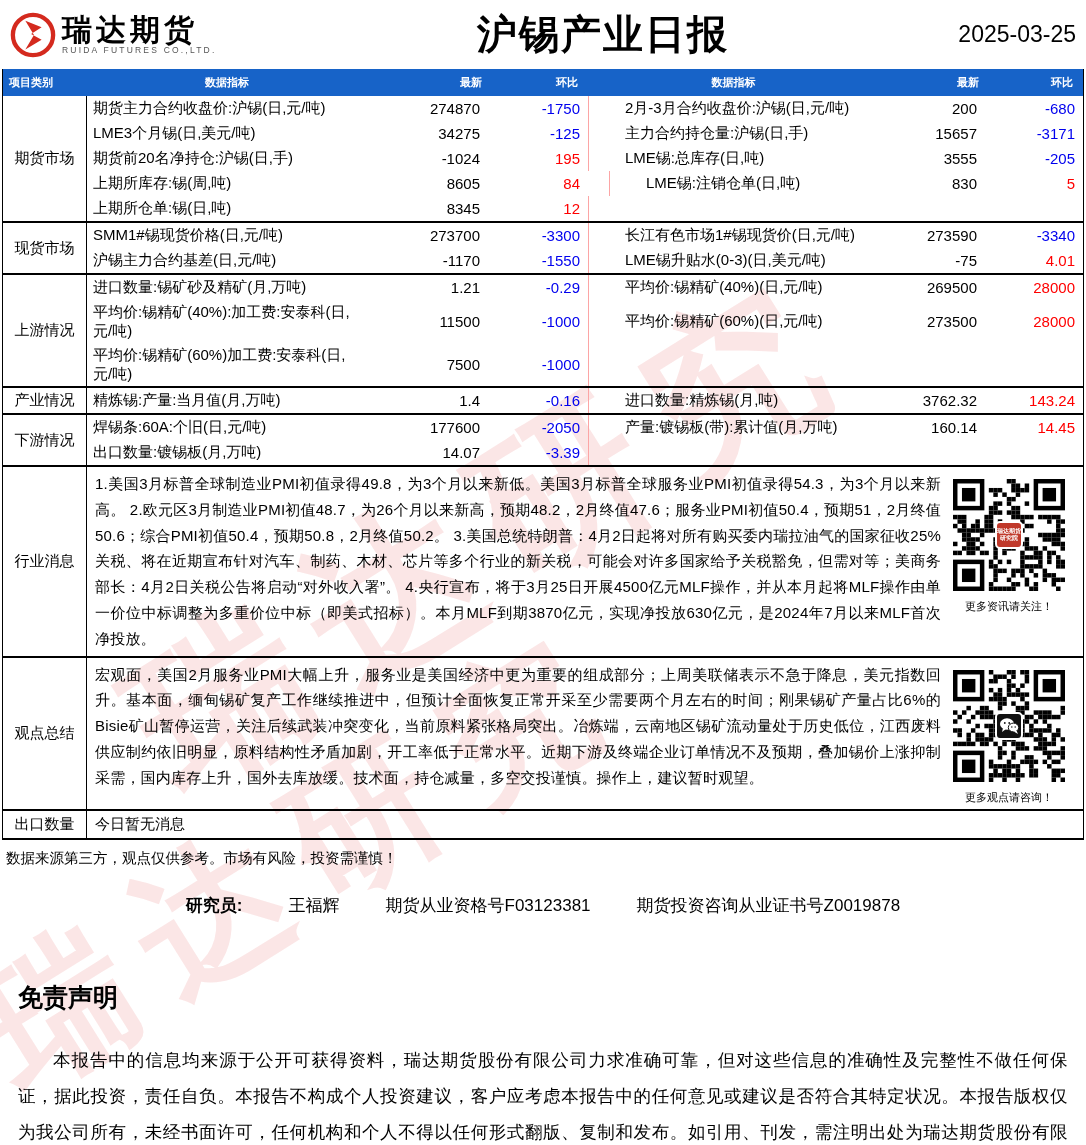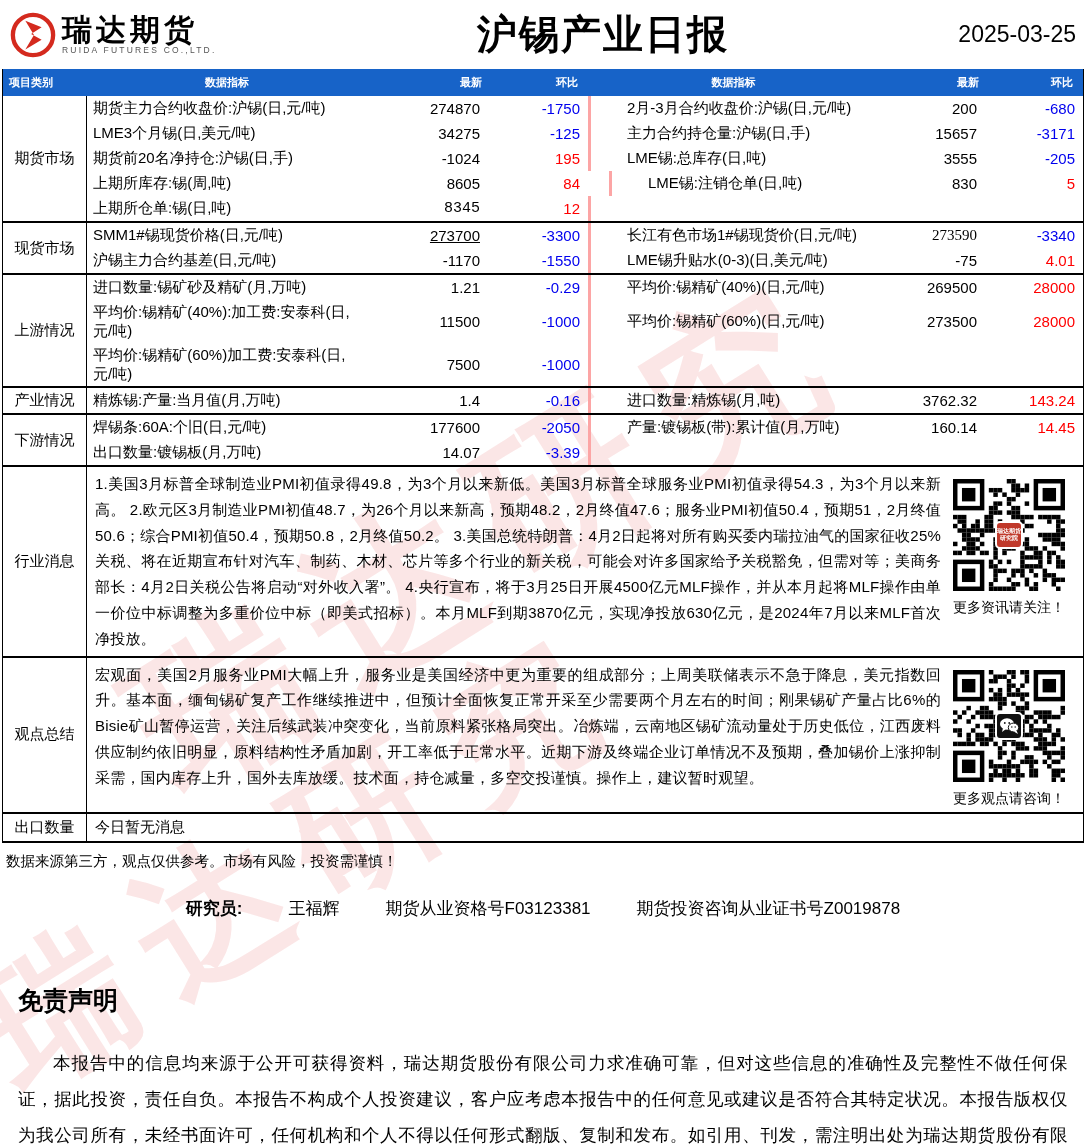--- a/index.html
+++ b/index.html
@@ -37,39 +37,39 @@
   .thead .num { text-align:right; padding-right:10px; }
   .sec {
     display:grid; grid-template-columns:84px 280px 125px 96px 291px 110px 94px;
     border-top:2px solid #000; font-size:15px; align-items:center;
   }
   .sec:first-of-type { border-top:none; }
   .cell { padding:2.5px 4px; min-height:25px; display:flex; align-items:center; }
   .cat { grid-column:1; justify-content:center; text-align:center; border-right:1px solid #000;
          align-self:stretch; height:100%; }
   .lbl { padding-left:6px; }
-  .lblR { border-left:3px solid #fca5a5; align-self:stretch;padding-left:36px; }
+  .lblR { border-left:1px solid #fca5a5; align-self:stretch;padding-left:36px; }
   .num { justify-content:flex-end; padding-right:12px; }
   .chg { justify-content:flex-end; padding-right:8px; }
   .chg.down { color:#0000ee; }
   .chg.up { color:#ff0000; }
   
   .blocksec { display:grid; grid-template-columns:84px 1fr; border-top:2px solid #000; font-size:15px; }
   .blocksec .cat { display:flex; align-items:center; }
   .block-body { display:flex; padding:4px 6px 4px 8px; }
   .block-text { flex:1; line-height:1.72; text-align:justify; letter-spacing:0.2px; }
   .qr-col { width:136px; flex:none; display:flex; flex-direction:column; align-items:center; padding-top:8px; }
   .qr-wrap { position:relative; width:112px; height:112px; }
   .qr-wrap svg { width:112px; height:112px; display:block; }
   .qr-badge { position:absolute; left:50%; top:50%; transform:translate(-50%,-50%);
               width:28px; height:28px; border-radius:5px; border:2px solid #fff;
               display:flex; flex-direction:column; align-items:center; justify-content:center; }
   .qr-badge.red { background:#c0392b; color:#fff; font-size:6px; line-height:1.2; text-align:center; font-weight:bold; }
   .qr-badge.black { background:#111; }
-  .qr-caption { margin-top:8px; font-size:14px; }
+  .qr-caption { margin-top:8px; font-size:11px; }
   .focus-sec .block-body { min-height:27px; align-items:center; display:flex; }
   
   .footnote { font-size:14.5px; padding:9px 8px 0 6px; }
   .researcher { display:flex; justify-content:center; gap:46px; font-size:17px; margin-top:26px; }
   .researcher .rlabel { font-weight:bold; }
   
   .disc { padding:0 18px; }
   .disc-title { font-size:25px; font-weight:900; margin-top:64px; }
   .disc-body { margin-top:28px; font-size:17.5px; line-height:2.08; text-align:justify; text-indent:2em; letter-spacing:0.5px; }
 </style>
@@ -127,33 +127,33 @@
           <div class="cell lbl lblR" style="grid-area: 3 / 5;">LME锡:总库存(日,吨)</div>
           <div class="cell num" style="grid-area: 3 / 6;">3555</div>
           <div class="cell chg down" style="grid-area: 3 / 7;">-205</div>
           <div class="cell lbl" style="grid-area: 4 / 2;">上期所库存:锡(周,吨)</div>
           <div class="cell num" style="grid-area: 4 / 3;">8605</div>
           <div class="cell chg up" style="grid-area: 4 / 4;">84</div>
           <div class="cell lbl lblR" style="grid-area: 4 / 5; margin-left: 21px;">LME锡:注销仓单(日,吨)</div>
           <div class="cell num" style="grid-area: 4 / 6;">830</div>
           <div class="cell chg up" style="grid-area: 4 / 7;">5</div>
           <div class="cell lbl" style="grid-area: 5 / 2;">上期所仓单:锡(日,吨)</div>
-          <div class="cell num" style="grid-area: 5 / 3; font-family: Liberation Mono, monospace;">8345</div>
+          <div class="cell num" style="grid-area: 5 / 3;">8345</div>
           <div class="cell chg up" style="grid-area: 5 / 4;">12</div>
           <div class="cell lbl lblR" style="grid-area: 5 / 5;"></div>
           <div class="cell num" style="grid-area: 5 / 6;"></div>
           <div class="cell chg " style="grid-area: 5 / 7;"></div>
         </div>
         <div class="sec">
           <div class="cat cell" style="grid-row: 1 / span 2;">现货市场</div>
           <div class="cell lbl" style="grid-area: 1 / 2;">SMM1#锡现货价格(日,元/吨)</div>
-          <div class="cell num" style="grid-area: 1 / 3; text-decoration: underline;">273700</div>
+          <div class="cell num" style="grid-area: 1 / 3;">273700</div>
           <div class="cell chg down" style="grid-area: 1 / 4;">-3300</div>
           <div class="cell lbl lblR" style="grid-area: 1 / 5;">长江有色市场1#锡现货价(日,元/吨)</div>
-          <div class="cell num" style="grid-area: 1 / 6; font-family: Liberation Serif, serif;">273590</div>
+          <div class="cell num" style="grid-area: 1 / 6;">273590</div>
           <div class="cell chg down" style="grid-area: 1 / 7;">-3340</div>
           <div class="cell lbl" style="grid-area: 2 / 2;">沪锡主力合约基差(日,元/吨)</div>
           <div class="cell num" style="grid-area: 2 / 3;">-1170</div>
           <div class="cell chg down" style="grid-area: 2 / 4;">-1550</div>
           <div class="cell lbl lblR" style="grid-area: 2 / 5;">LME锡升贴水(0-3)(日,美元/吨)</div>
           <div class="cell num" style="grid-area: 2 / 6;">-75</div>
           <div class="cell chg up" style="grid-area: 2 / 7;">4.01</div>
         </div>
         <div class="sec">
           <div class="cat cell" style="grid-row: 1 / span 3;">上游情况</div>

